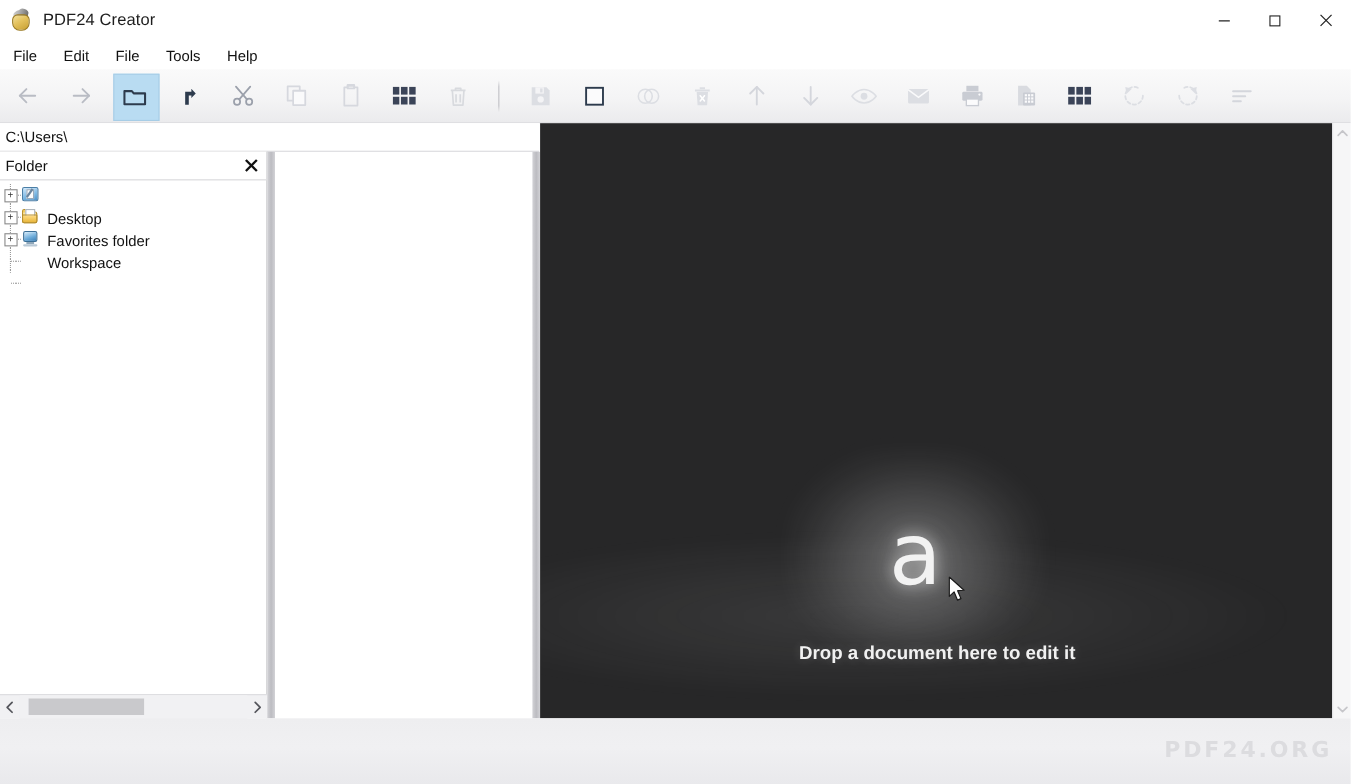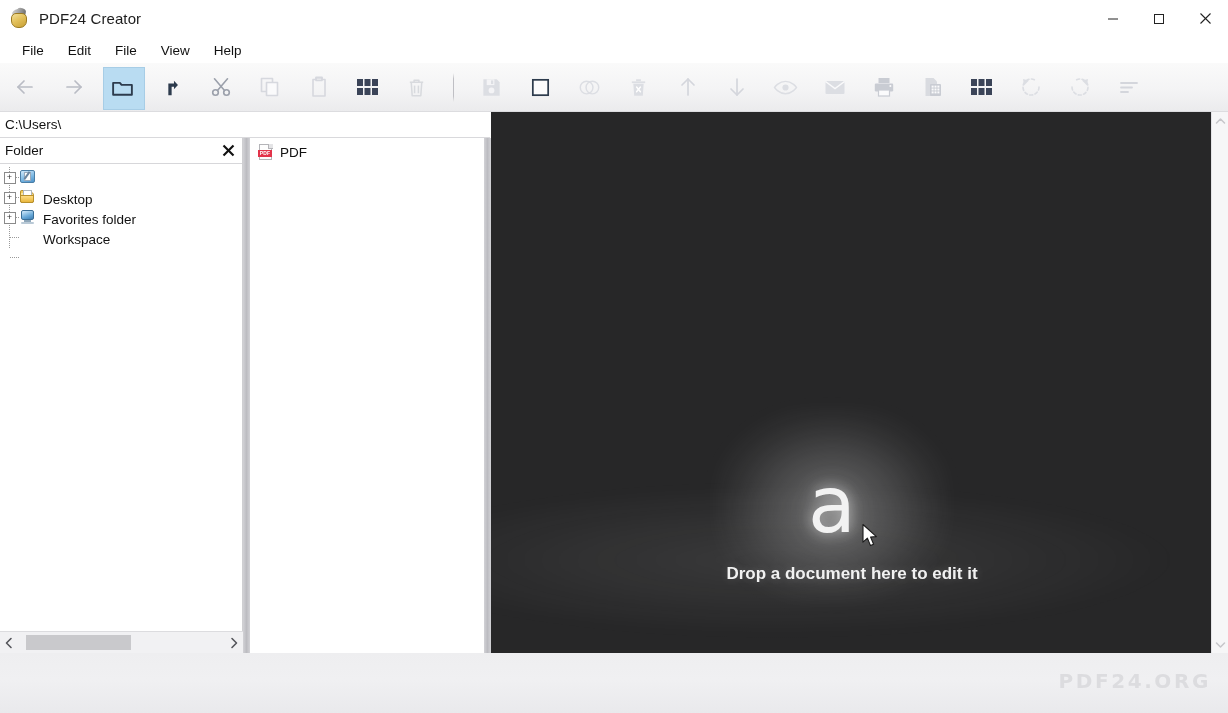--- a/index.html
+++ b/index.html
@@ -38,21 +38,21 @@
   .wincontrols { margin-left:auto; display:flex; height:37px; }
   .wbtn {
     width:46px; height:37px; display:flex; align-items:center; justify-content:center;
     background:transparent;
   }
   .wbtn svg { display:block; }
 
   
   .menubar {
     position:absolute; left:0; top:37px; width:1228px; height:26px;
-    background:#ffffff; display:flex; align-items:center; padding-left:10px;
+    background:#ffffff; display:flex; align-items:center; 
   }
   .menu-item {
     font-size:13.5px; color:#111; padding:3px 12px; white-space:nowrap;
   }
 
   
   .toolbar {
     position:absolute; left:0; top:63px; width:1228px; height:49px;
     background:linear-gradient(180deg,#fafafa 0%,#f4f4f5 55%,#ebebed 100%);
     border-bottom:1px solid #dcdcdf;
@@ -230,21 +230,21 @@
     background:radial-gradient(ellipse at center, rgba(255,255,255,.30) 0%, rgba(255,255,255,.17) 34%, rgba(255,255,255,.05) 60%, rgba(255,255,255,0) 78%);
     filter:blur(9px);
   }
   .logo-a {
     position:absolute; left:341px; top:393px; transform:translate(-50%,-50%);
     font-size:78px; line-height:78px; color:#f2f2f2; font-weight:400;
     font-family:"DejaVu Sans", sans-serif;
     text-shadow:0 0 14px rgba(255,255,255,.55), 0 0 30px rgba(255,255,255,.28);
   }
   .drop-text {
-    position:absolute; left:361px; top:452px; transform:translateX(-50%);
+    position:absolute; left:361px; top:472px; transform:translateX(-50%);
     font-size:17px; font-weight:bold; color:#f1f1f1; white-space:nowrap;
     text-shadow:0 0 10px rgba(255,255,255,.18);
   }
   .cursor { position:absolute; left:862px; top:524px; z-index:30; }
 
   
   .vscroll {
     position:absolute; left:1211px; top:112px; width:17px; height:541px;
     background:#f6f6f7; border-left:1px solid #e3e3e6;
   }
@@ -295,21 +295,21 @@
             <line x1="11.5" y1="1.5" x2="1.5" y2="11.5" stroke="#222" stroke-width="1.1"></line>
           </svg>
       </div>
     </div>
   </div>
 
   <div class="menubar">
     <div class="menu-item">File</div>
     <div class="menu-item">Edit</div>
     <div class="menu-item">File</div>
-    <div class="menu-item">View</div>
+    <div class="menu-item">Tools</div>
     <div class="menu-item">Help</div>
   </div>
 
   <div class="toolbar">
 
     <div class="tb-btn">
       <svg width="24" height="24" viewBox="0 0 24 24" fill="none" stroke="#b9bcc4" stroke-width="1.7" stroke-linecap="round" stroke-linejoin="round">
         <line x1="19" y1="12" x2="5" y2="12"></line>
           <polyline points="11,6 5,12 11,18"></polyline>
         </svg>
@@ -565,30 +565,20 @@
       <div class="arrow">
         <svg width="10" height="12" viewBox="0 0 10 12" fill="none" stroke="#55565c" stroke-width="1.6" stroke-linecap="round" stroke-linejoin="round">
             <polyline points="3,1.5 7.5,6 3,10.5"></polyline>
           </svg>
       </div>
     </div>
   </div>
 
   <div class="vsplit s1"></div>
 
-  <div class="filepanel">
-    <div class="file-item">
-      <span class="ic-pdf">
-        <span class="page"></span>
-          <span class="fold"></span>
-        <span class="tag">PDF</span>
-      </span>
-      <span class="label">PDF</span>
-    </div>
-  </div>
 
   <div class="vsplit s2"></div>
 
   <div class="dark">
     <div class="glow-wrap">
       <div class="halo"></div>
       <div class="logo-glow"></div>
       <div class="logo-a">a</div>
       <div class="drop-text">Drop a document here to edit it</div>
     </div>

